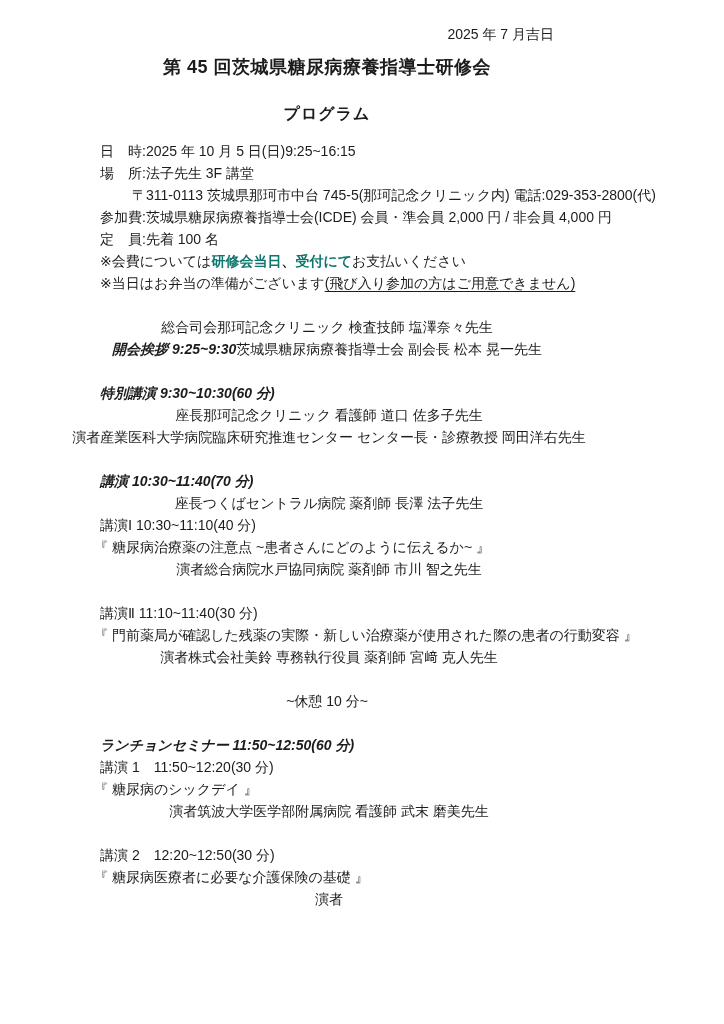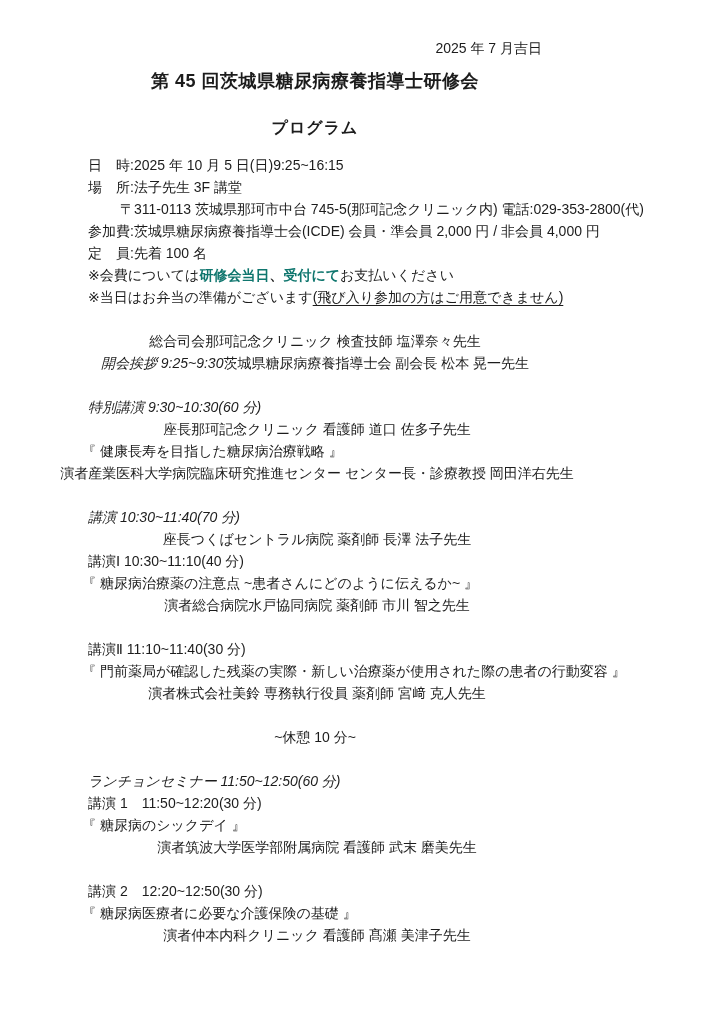--- a/index.html
+++ b/index.html
@@ -10,22 +10,23 @@
     height: 1024px;
     overflow: hidden;
     font-family: "Liberation Sans", "DejaVu Sans", sans-serif;
     color: #1c1c1c;
     -webkit-font-smoothing: antialiased;
   }
   .doc {
     box-sizing: border-box;
     width: 616px;
     height: 1024px;
-    padding: 38px 74px 0 88px;
+    padding: 24px 74px 0 88px;
     font-size: 14px;
+    margin-left: 12px;
   }
   .line {
     line-height: 22px;
     min-height: 22px;
     white-space: nowrap;
   }
   .date-line {
     text-align: right;
     line-height: 20px;
     font-size: 14px;
@@ -45,21 +46,21 @@
     font-weight: bold;
     line-height: 24px;
     letter-spacing: 1px;
   }
   .info-block { margin-top: 14px; }
   .indent-address { padding-left: 32px; }
   .red { color: #0f766e; font-weight: bold; }
   .bold-black { font-weight: bold; }
   .u { text-decoration: underline; text-underline-offset: 3px; }
   .section { margin-top: 22px; }
-  .bi { font-weight: normal; font-style: italic; }
+  .bi { font-weight: bold; font-style: italic; }
   .row {
     display: flex;
     justify-content: center;
     align-items: baseline;
   }
   .label-indent { padding-left: 4px; }
   .quote { margin-left: -6px; }
   .center { text-align: center; }
 </style>
 </head>
@@ -97,21 +98,20 @@
       <span>茨城県糖尿病療養指導士会 副会長 松本 晃一先生</span>
     </div>
   </div>
 
   <div class="section">
     <div class="line bi">特別講演 9:30~10:30(60 分)</div>
     <div class="line row">
       <span class="label-indent">座長</span>
       <span>那珂記念クリニック 看護師 道口 佐多子先生</span>
     </div>
-    <div class="line quote">『 健康長寿を目指した糖尿病治療戦略 』</div>
     <div class="line row">
       <span class="label-indent">演者</span>
       <span>産業医科大学病院臨床研究推進センター センター長・診療教授 岡田洋右先生</span>
     </div>
   </div>
 
   <div class="section">
     <div class="line bi">講演 10:30~11:40(70 分)</div>
     <div class="line row">
       <span class="label-indent">座長</span>
@@ -144,17 +144,16 @@
       <span class="label-indent">演者</span>
       <span>筑波大学医学部附属病院 看護師 武末 磨美先生</span>
     </div>
   </div>
 
   <div class="section">
     <div class="line">講演 2　12:20~12:50(30 分)</div>
     <div class="line quote">『 糖尿病医療者に必要な介護保険の基礎 』</div>
     <div class="line row">
       <span class="label-indent">演者</span>
-      <span>仲本内科クリニック 看護師 髙瀬 美津子先生</span>
     </div>
   </div>
 
 </div>
 
 </body></html>

